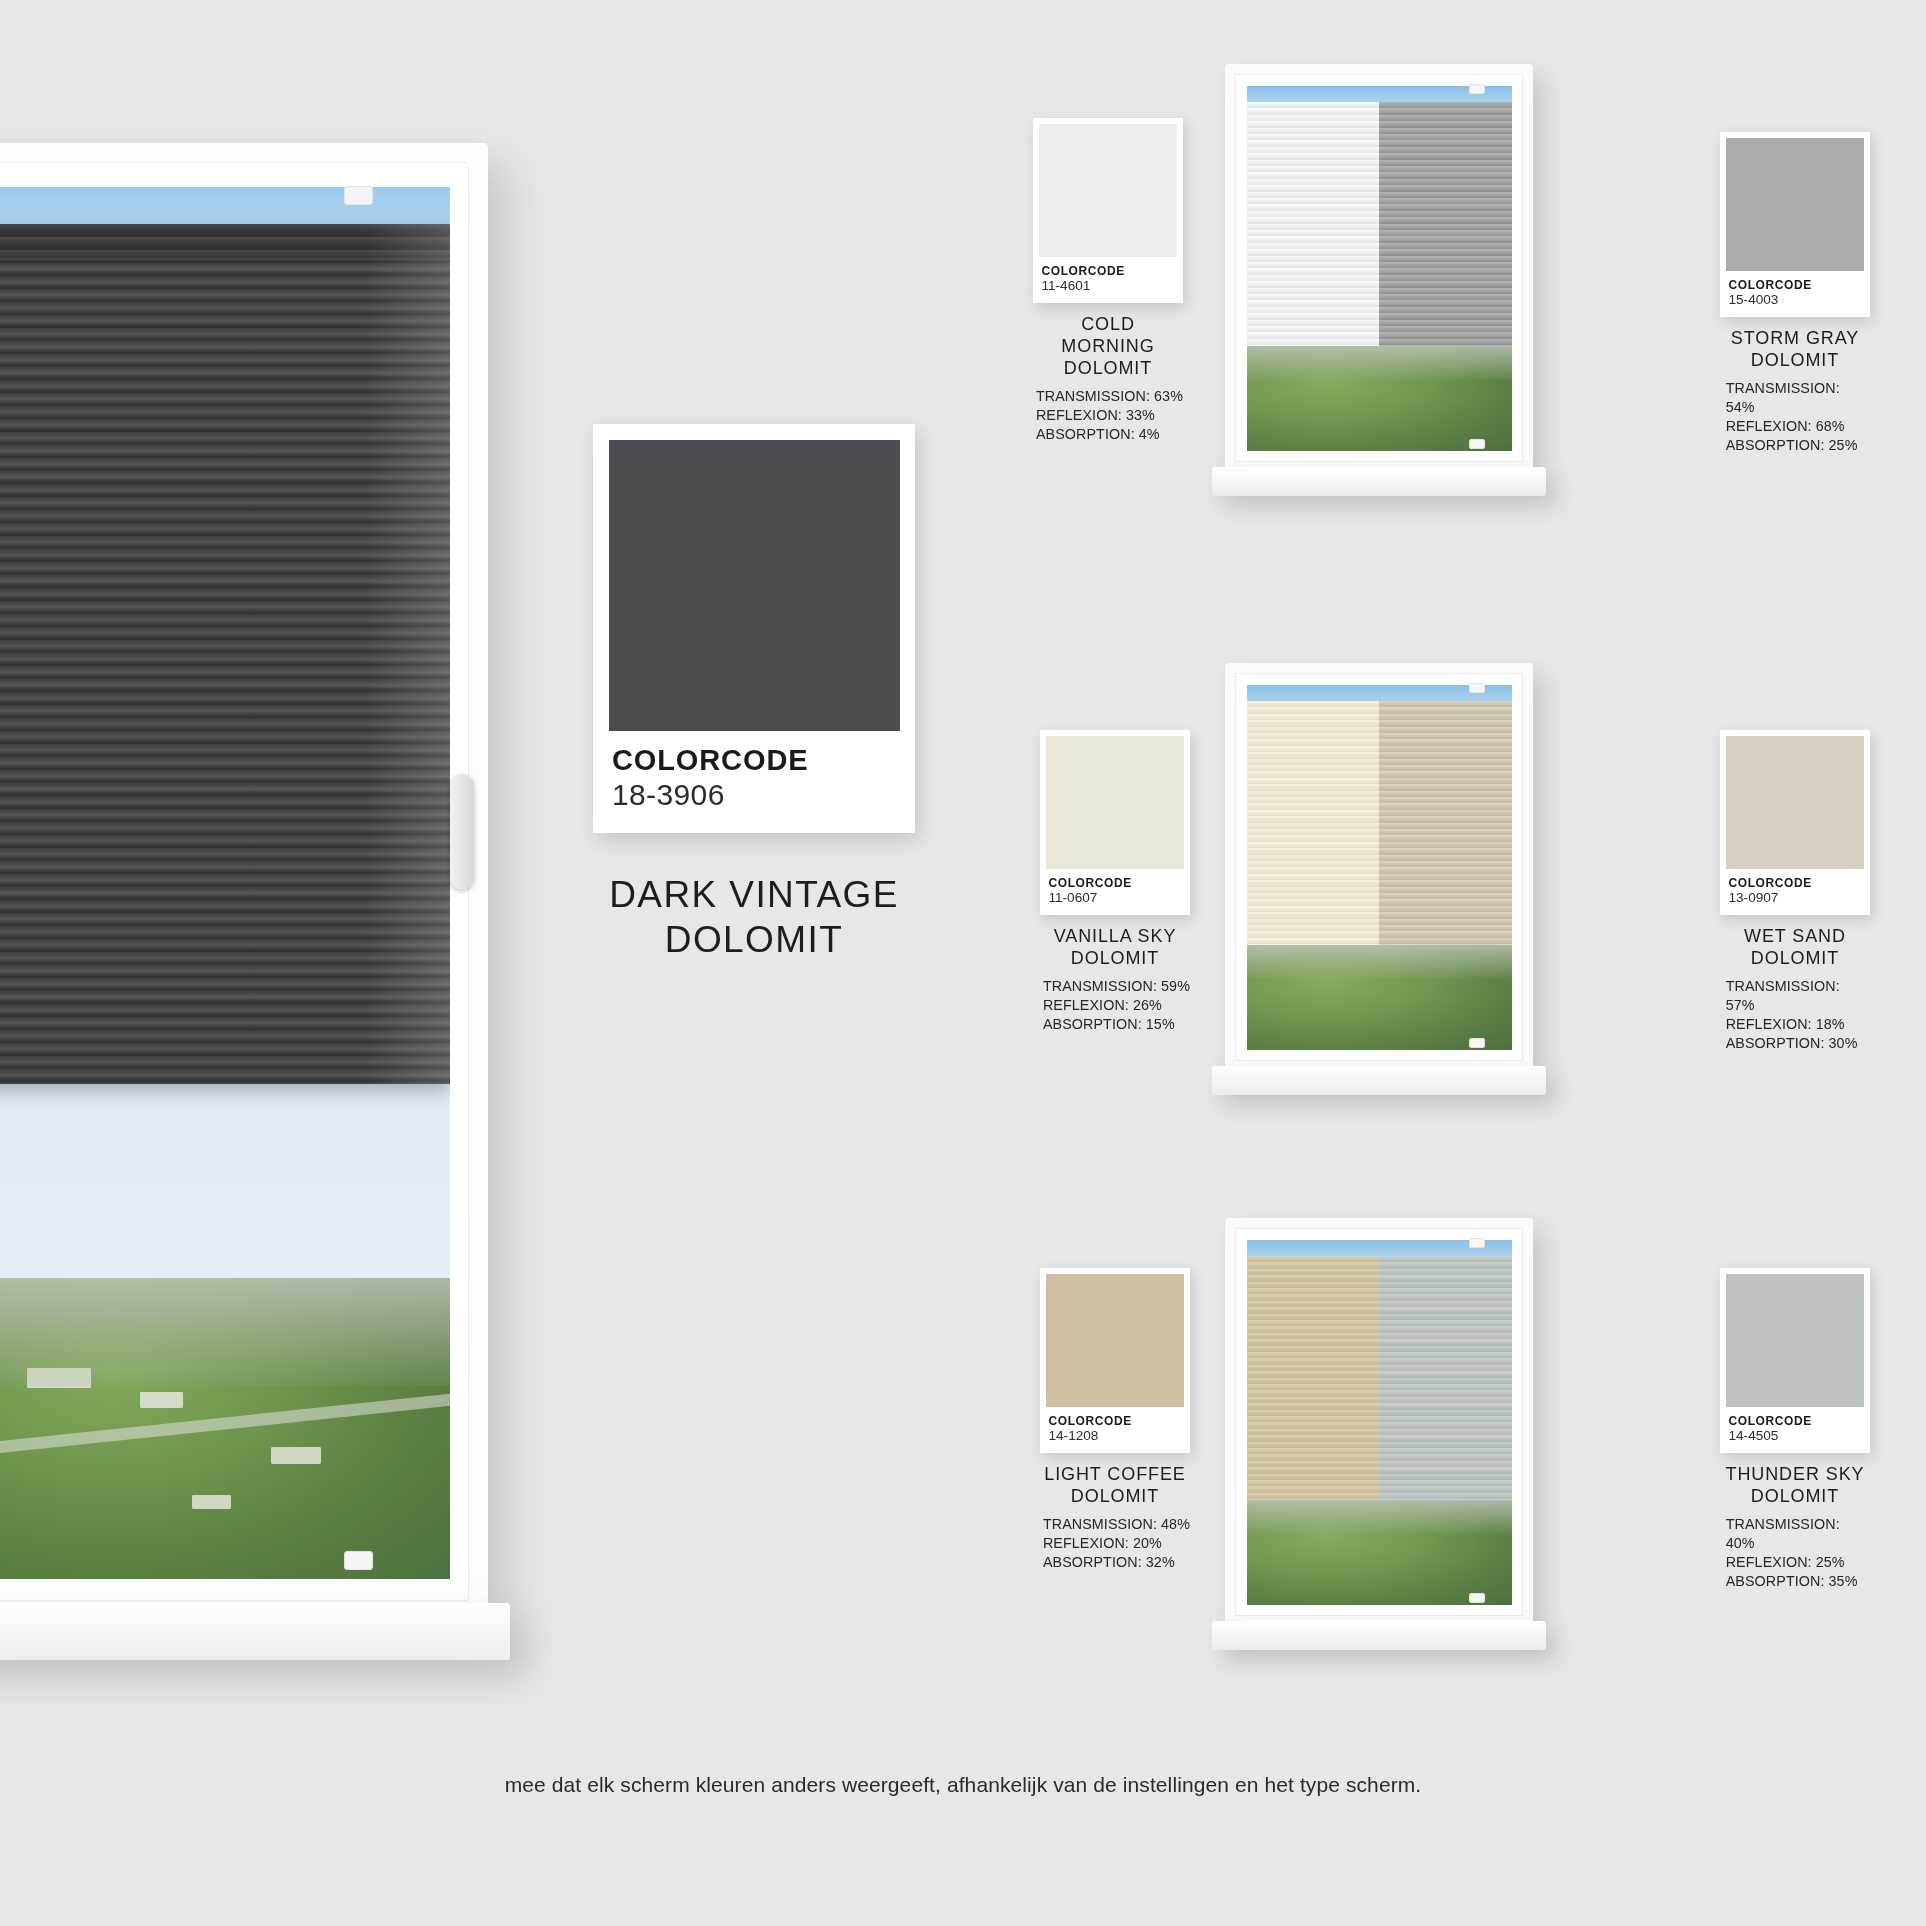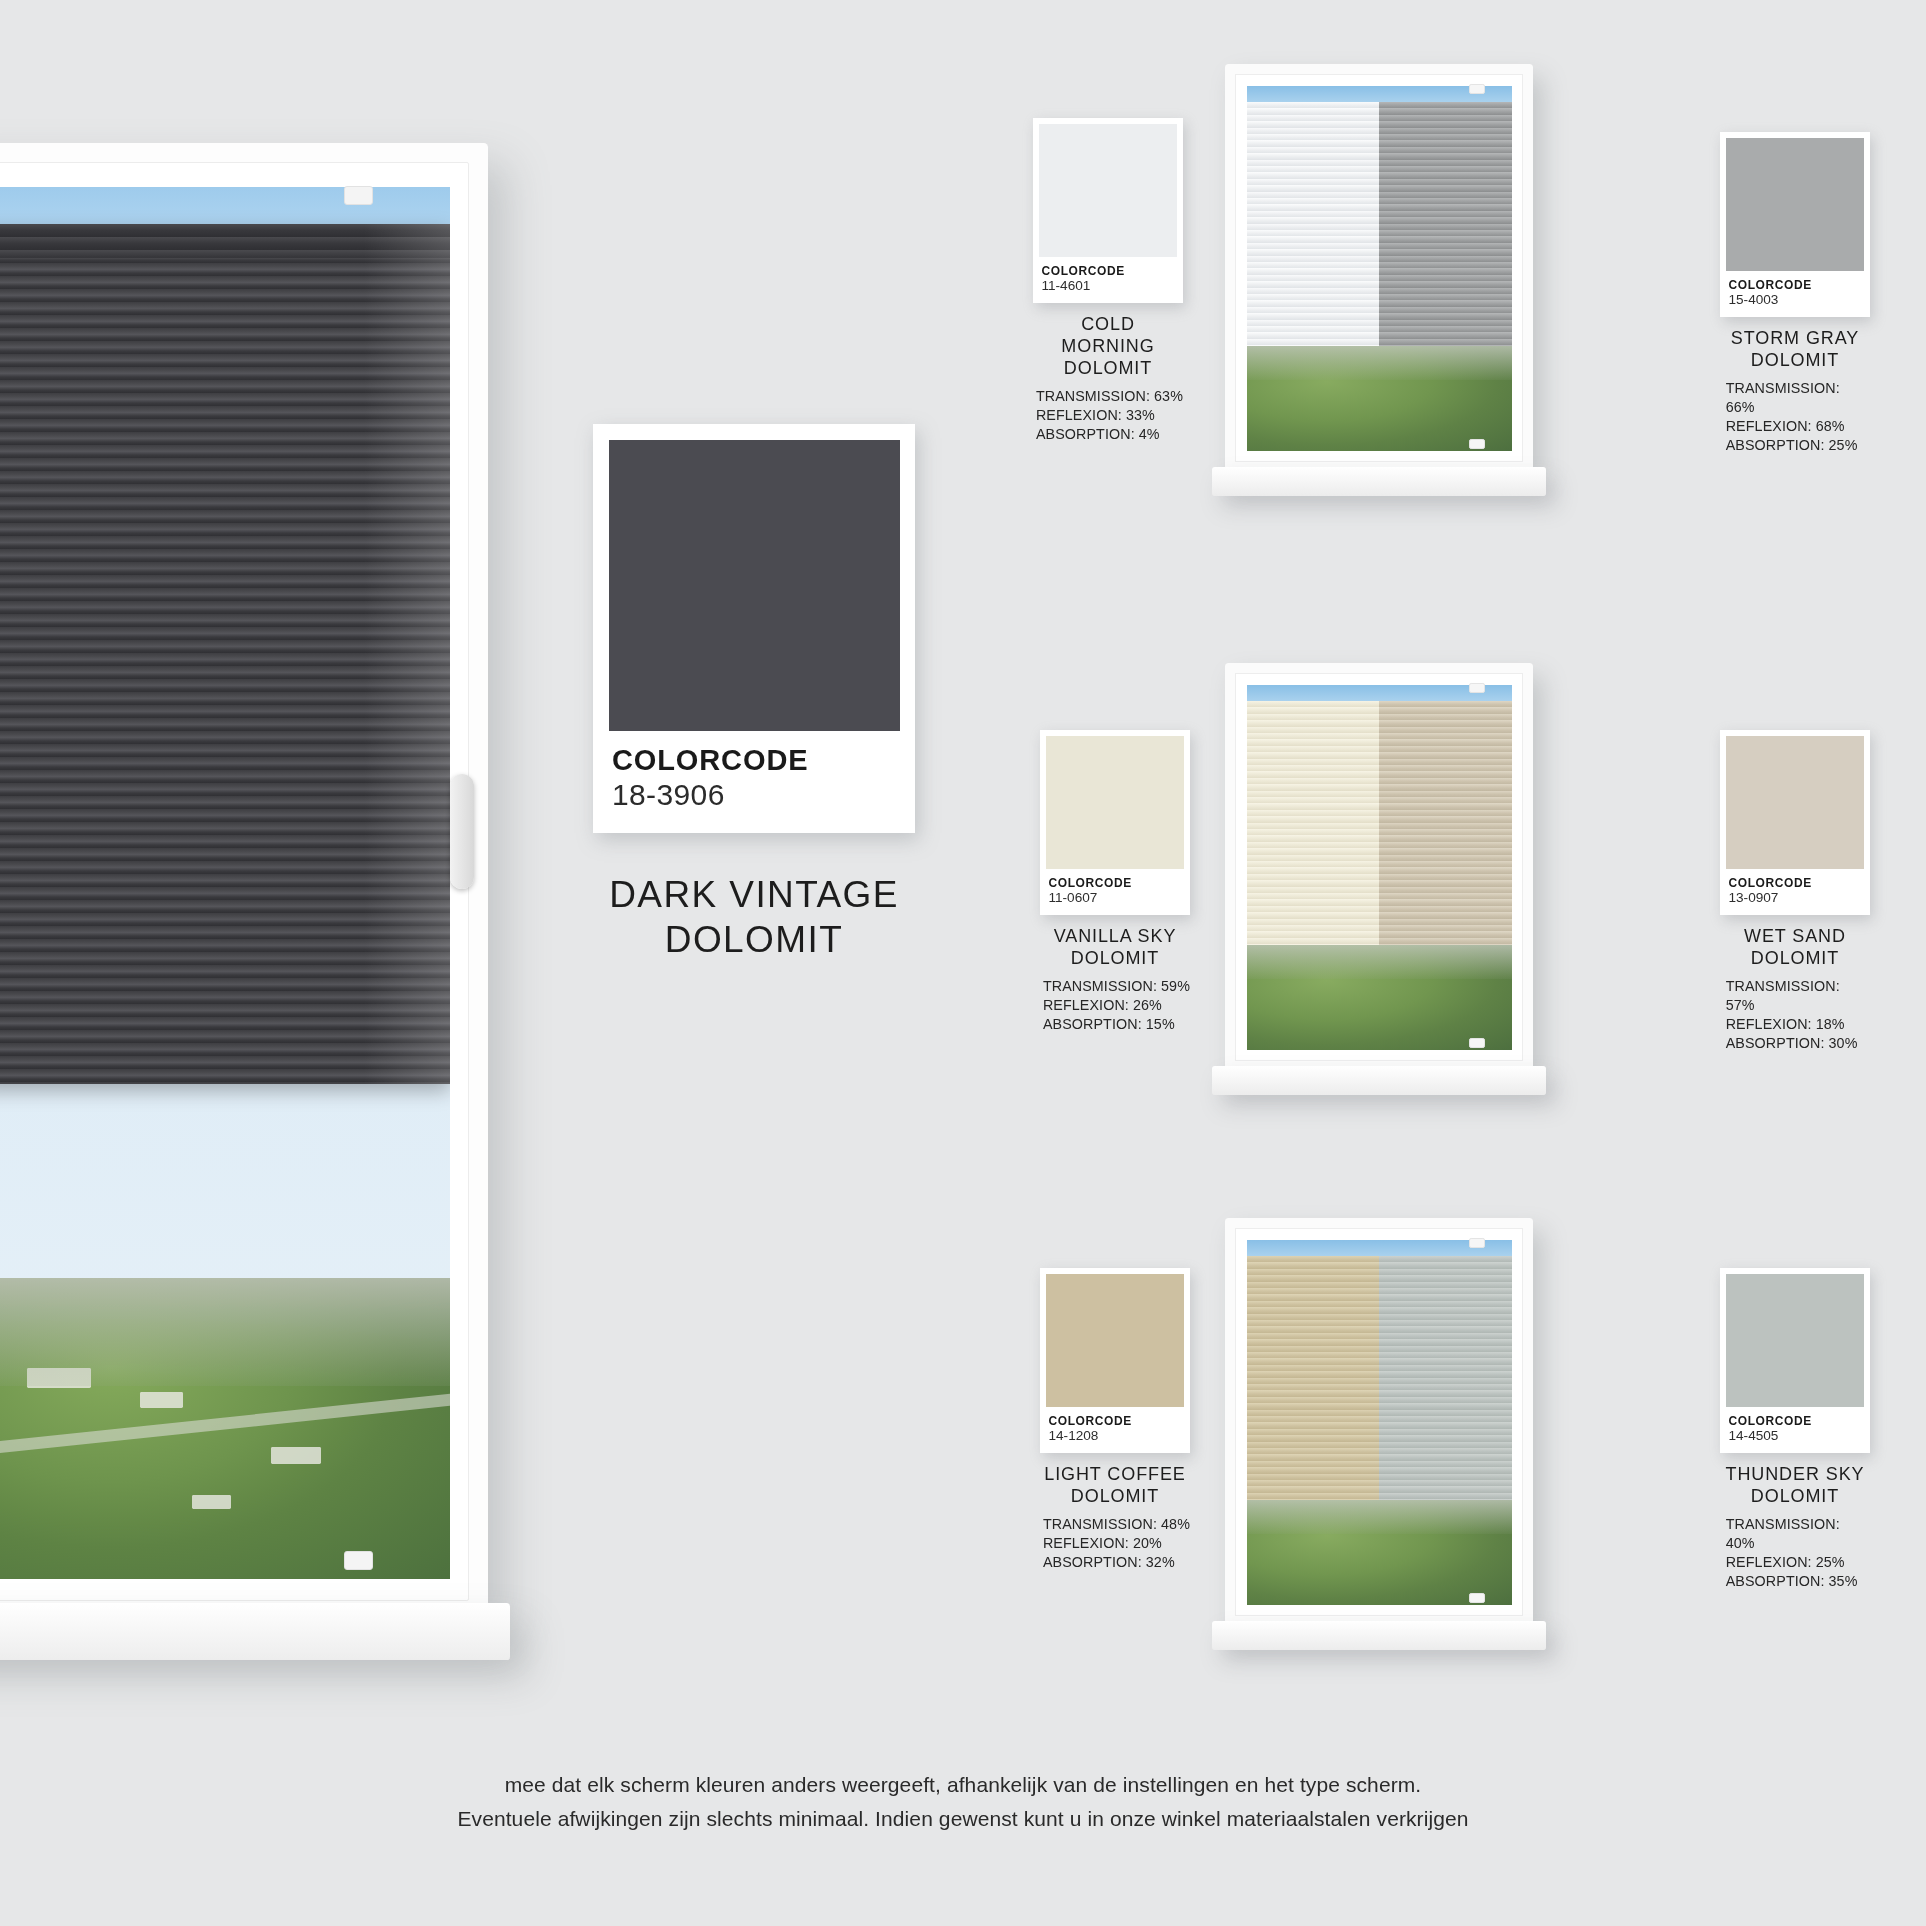--- a/index.html
+++ b/index.html
@@ -388,21 +388,21 @@
     <div class="swatch-card">
       <div class="swatch-chip" style="background:#a9abac;"></div>
       <div class="swatch-code-label">COLORCODE</div>
       <div class="swatch-code-value">15-4003</div>
     </div>
     <div class="swatch-title">
       <div>STORM GRAY</div>
       <div>DOLOMIT</div>
     </div>
     <div class="swatch-stats">
-      <div>TRANSMISSION: 66%</div>
+      <div>TRANSMISSION: 54%</div>
       <div>REFLEXION: 68%</div>
       <div>ABSORPTION: 25%</div>
     </div>
   </div>
 </div>
 
 <div class="group" style="left:1003px;top:663px;width:917px;height:502px;">
 
   <div class="win" style="left:222px;top:0;">
     <div class="win-frame">
@@ -505,15 +505,14 @@
     <div class="swatch-stats">
       <div>TRANSMISSION: 40%</div>
       <div>REFLEXION: 25%</div>
       <div>ABSORPTION: 35%</div>
     </div>
   </div>
 </div>
 
 <div class="footer">
   <div>mee dat elk scherm  kleuren anders weergeeft, afhankelijk van de instellingen en het type scherm.</div>
-  <div>Eventuele afwijkingen zijn slechts minimaal. Indien gewenst kunt u in onze winkel materiaalstalen verkrijgen</div>
 </div>
 
 
 </body></html>

